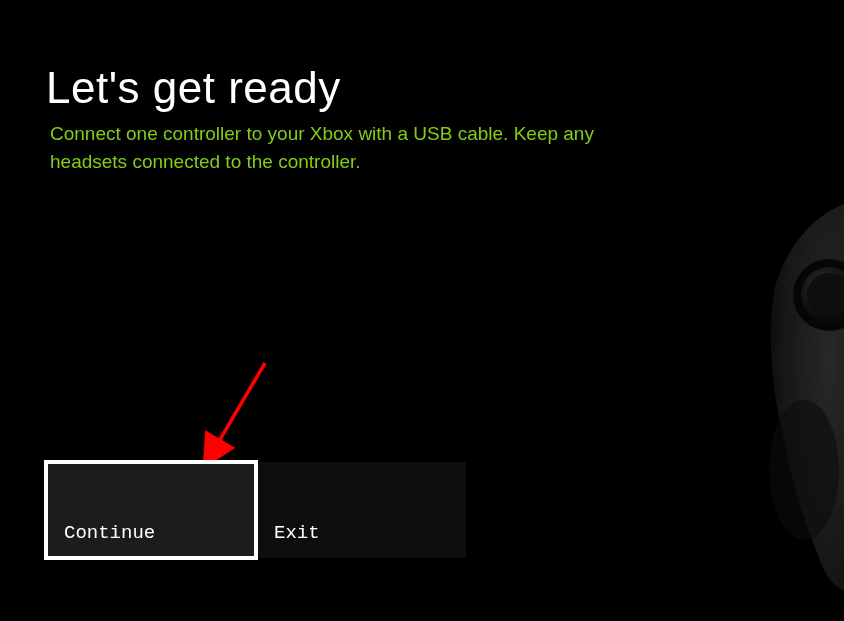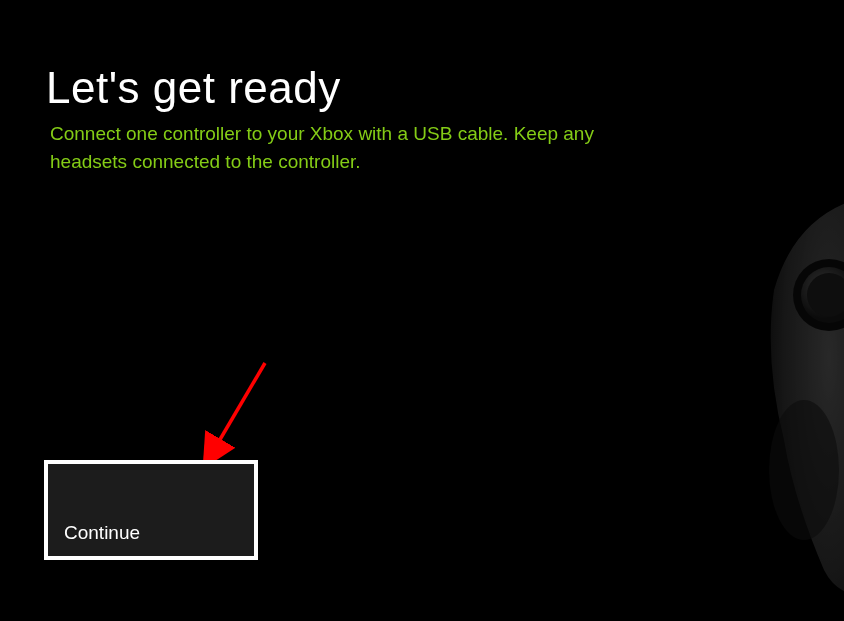--- a/index.html
+++ b/index.html
@@ -47,21 +47,21 @@
       height: 96px;
       background: #1c1c1c;
       color: #ffffff;
       font-size: 19px;
       font-weight: 400;
       display: flex;
       align-items: flex-end;
       padding: 0 0 14px 18px;
       cursor: pointer;
       border: none;
-      font-family: Liberation Sans, sans-serif;
+      font-family: Liberation Mono, monospace;
       text-align: left;
     }
     .btn.selected {
       outline: 4px solid #ffffff;
       outline-offset: -2px;
       position: relative;
       z-index: 2;
     }
     .btn.secondary {
       background: #0e0e0e;
@@ -84,20 +84,21 @@
   </style>
 </head>
 <body>
 
 <h1 class="page-title">Let's get ready</h1>
 
 <p class="subtitle">Connect one controller to your Xbox with a USB cable. Keep any headsets connected to the controller.</p>
 
 <div class="button-row">
   <button class="btn selected">Continue</button>
+  <button class="btn secondary">Exit</button>
 </div>
 
 <svg class="annotation-arrow" width="80" height="110" viewBox="0 0 80 110">
   <defs>
     <marker id="arrowhead" markerWidth="10" markerHeight="10" refX="3" refY="5" orient="auto">
       <polygon points="0 0, 10 5, 0 10" fill="#ff0000"></polygon>
     </marker>
   </defs>
   <line x1="65" y1="5" x2="15" y2="90" stroke="#ff0000" stroke-width="3.5" marker-end="url(#arrowhead)"></line>
 </svg>

